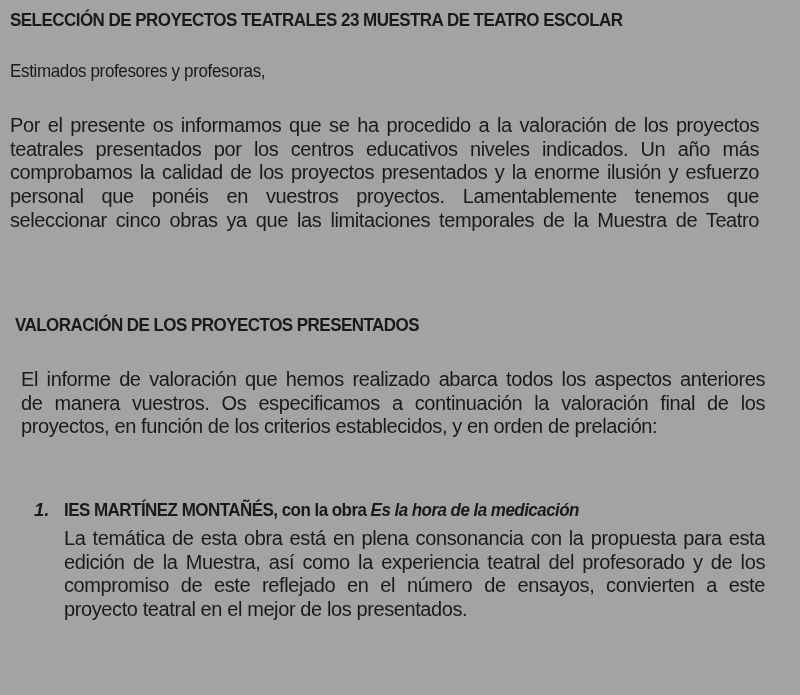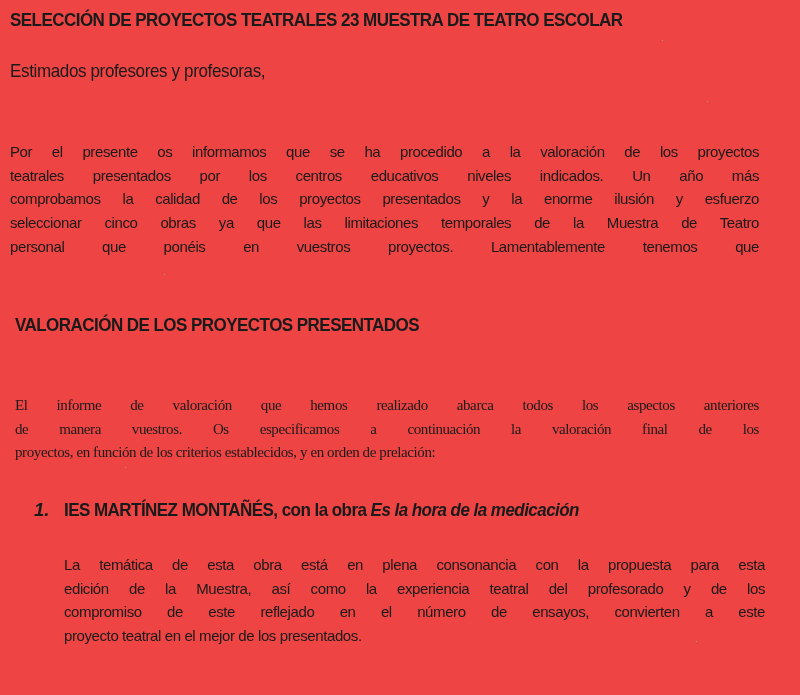--- a/index.html
+++ b/index.html
@@ -12,66 +12,65 @@
       height: 695px;
       overflow: hidden;
       position: relative;
       font-family: "Liberation Sans", "DejaVu Sans", sans-serif;
       color: #1a1a1a;
     }
     .page {
       position: absolute;
       left: 0; top: 0;
       width: 800px; height: 695px;
-      background: #ef4444;
+      background: #a3a3a3;
     }
     .abs { position: absolute; }
     .title {
       left: 10px; top: 9px;
       font-size: 18.5px;
       font-weight: bold;
       letter-spacing: -0.6px;
       white-space: nowrap;
       transform: scaleX(0.92);
       transform-origin: left top;
     }
     .greeting {
       left: 10px; top: 60px;
       font-size: 18.5px;
       letter-spacing: -0.4px;
       white-space: nowrap;
       transform: scaleX(0.92);
       transform-origin: left top;
     }
     .para {
-      font-size: 15px;
+      font-size: 20px;
       line-height: 23.7px;
       letter-spacing: -0.4px;
-      margin-top: 26px;
     }
     .para .line {
       display: block;
       white-space: nowrap;
       text-align: justify;
       text-align-last: justify;
     }
     .para .line.last {
       text-align-last: left;
     }
     .p1 { left: 10px; top: 114px; width: 749px; }
     .h2 {
       left: 15px; top: 314px;
       font-size: 18.5px;
       font-weight: bold;
       letter-spacing: -0.6px;
       white-space: nowrap;
       transform: scaleX(0.92);
       transform-origin: left top;
     }
-    .p2 { left: 15px; top: 368px; width: 744px; font-family: Liberation Serif, serif; }
+    .p2 { left: 21px; top: 368px; width: 744px; }
     .list-num {
       left: 34px; top: 499px;
       font-size: 18.5px;
       font-weight: bold;
       font-style: italic;
     }
     .list-head {
       left: 64px; top: 499px;
       font-size: 18.5px;
       font-weight: bold;
@@ -94,22 +93,22 @@
 <div class="page">
 
   <div class="abs title">SELECCIÓN DE PROYECTOS TEATRALES 23 MUESTRA DE TEATRO ESCOLAR</div>
 
   <div class="abs greeting">Estimados profesores y profesoras,</div>
 
   <div class="abs para p1">
     <span class="line">Por el presente os informamos que se ha procedido a la valoración de los proyectos</span>
     <span class="line">teatrales presentados por los centros educativos niveles indicados. Un año más</span>
     <span class="line">comprobamos la calidad de los proyectos presentados y la enorme ilusión y esfuerzo</span>
+    <span class="line">personal que ponéis en vuestros proyectos. Lamentablemente tenemos que</span>
     <span class="line">seleccionar cinco obras ya que las limitaciones temporales de la Muestra de Teatro</span>
-    <span class="line">personal que ponéis en vuestros proyectos. Lamentablemente tenemos que</span>
   </div>
 
   <div class="abs h2">VALORACIÓN DE LOS PROYECTOS PRESENTADOS</div>
 
   <div class="abs para p2">
     <span class="line">El informe de valoración que hemos realizado abarca todos los aspectos anteriores</span>
     <span class="line">de manera vuestros. Os especificamos a continuación la valoración final de los</span>
     <span class="line last">proyectos, en función de los criterios establecidos, y en orden de prelación:</span>
   </div>
 

